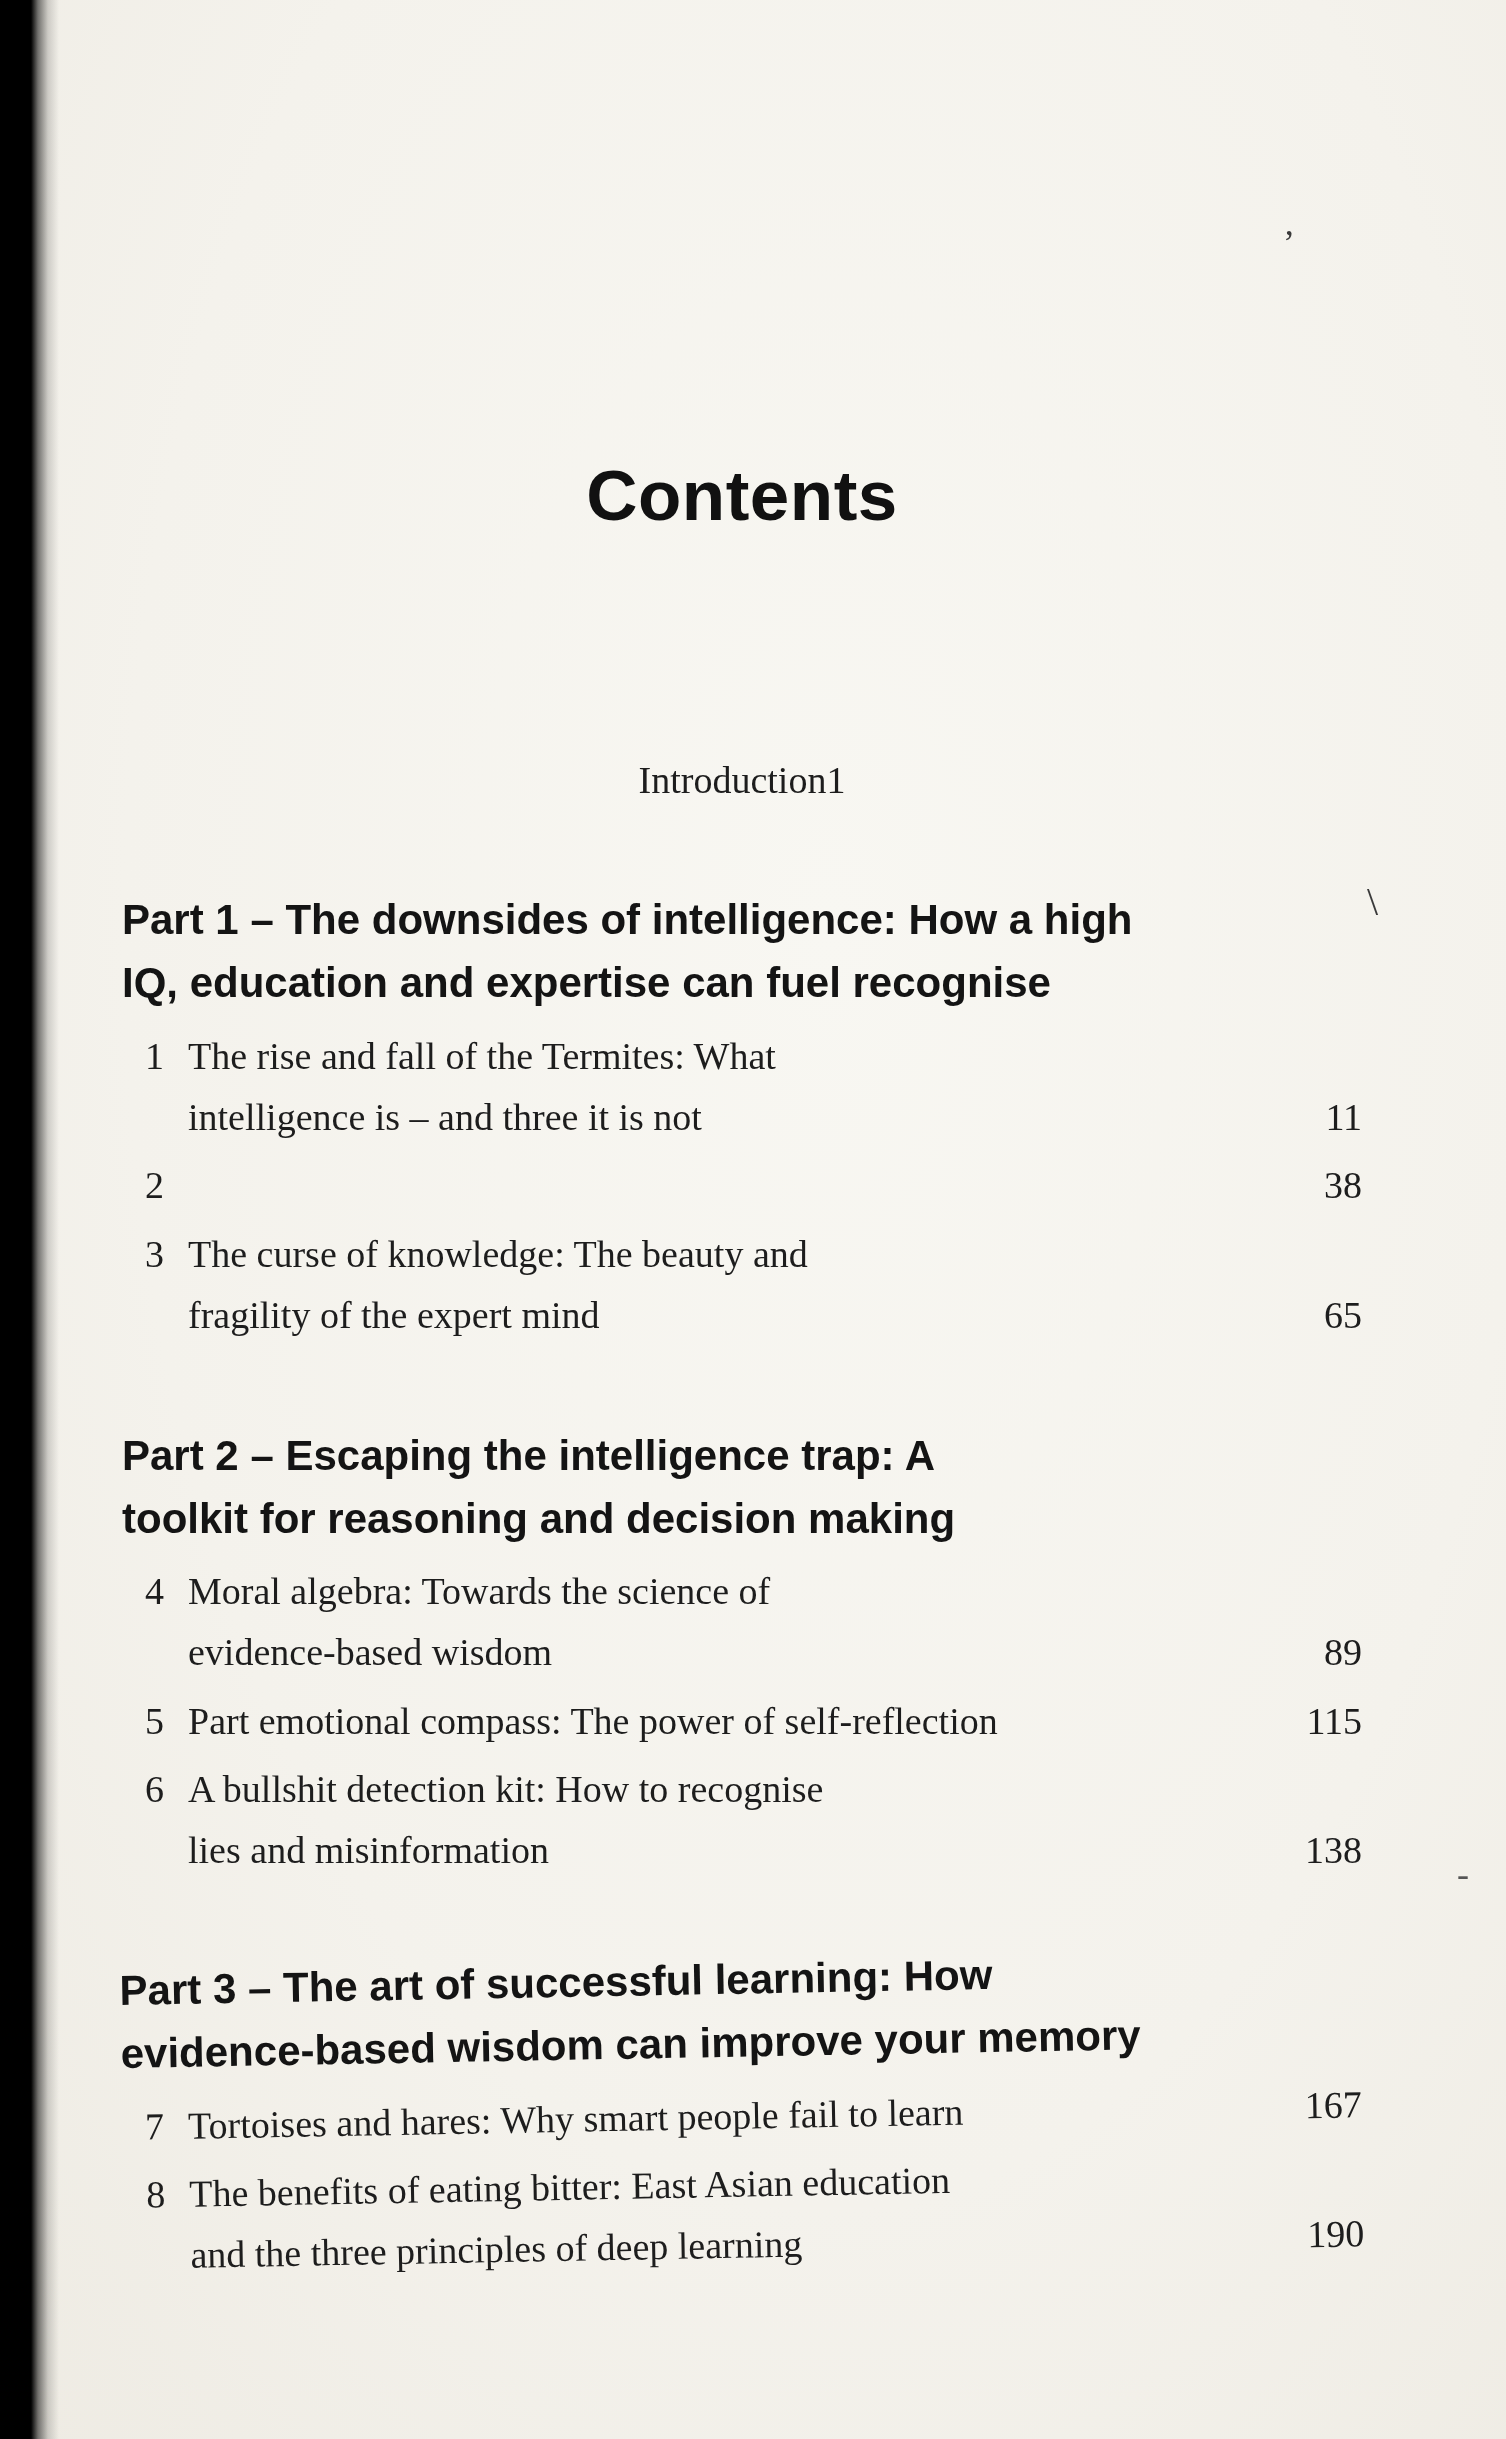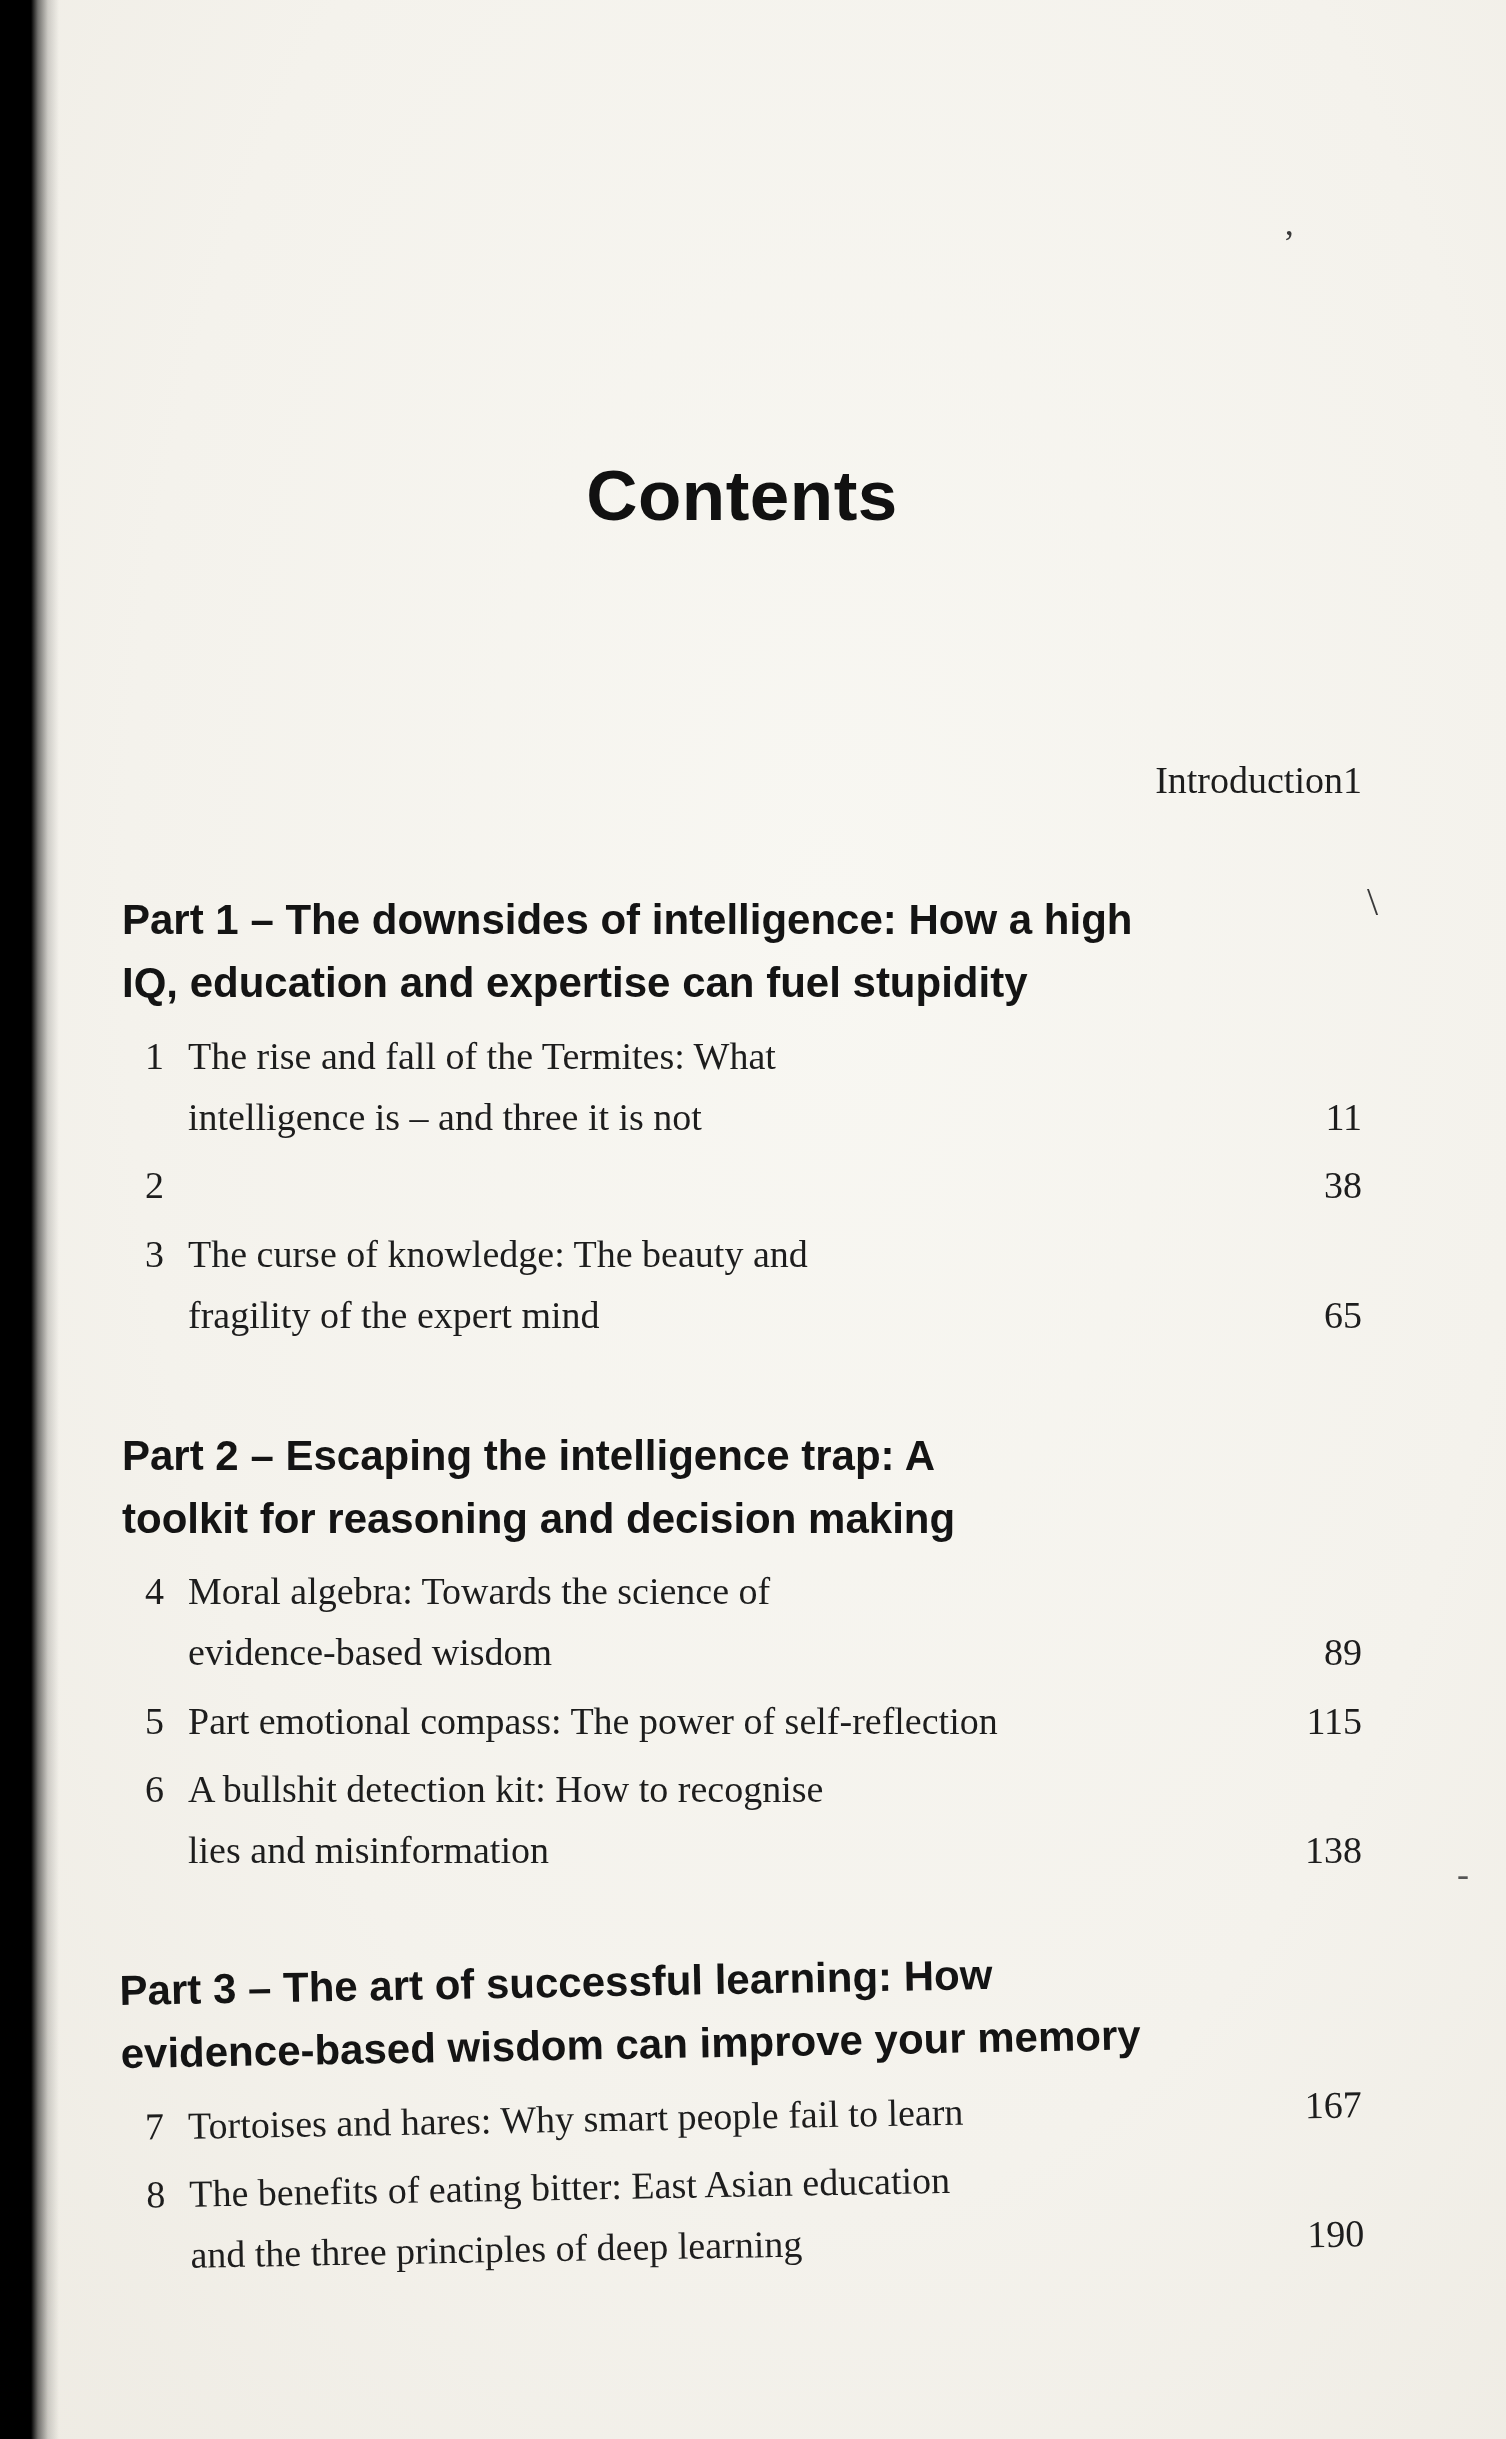--- a/index.html
+++ b/index.html
@@ -39,21 +39,21 @@
     font-family: "Liberation Sans", sans-serif;
     font-weight: 700;
     font-size: 71px;
     line-height: 78px;
     color: #111;
     letter-spacing: 0.5px;
   }
   .intro-row {
     margin-top: 216px;
     display: flex;
-    justify-content: flex-end;
+    justify-content: center;
     align-items: baseline;
     font-size: 38px;
     line-height: 59px;
   }
   .part {
     margin-top: 78px;
   }
   .part-heading {
     margin: 0;
     font-family: "Liberation Sans", sans-serif;
@@ -107,21 +107,21 @@
 
   <div class="intro-row">
     <span>Introduction</span>
     <span>1</span>
   </div>
 
   <div id="parts">
       <section class="part">
         <h2 class="part-heading">
           <span class="hline">Part 1 – The downsides of intelligence: How a high</span>
-          <span class="hline">IQ, education and expertise can fuel stupidity</span>
+          <span class="hline">IQ, education and expertise can fuel recognise</span>
         </h2>
         <div class="chapters">
           <div class="chapter">
             <div class="crow">
               <span class="cnum">1</span>
               <span class="ctext">The rise and fall of the Termites: What</span>
               <span class="cpage"></span>
             </div>
             <div class="crow">
               <span class="cnum"></span>

